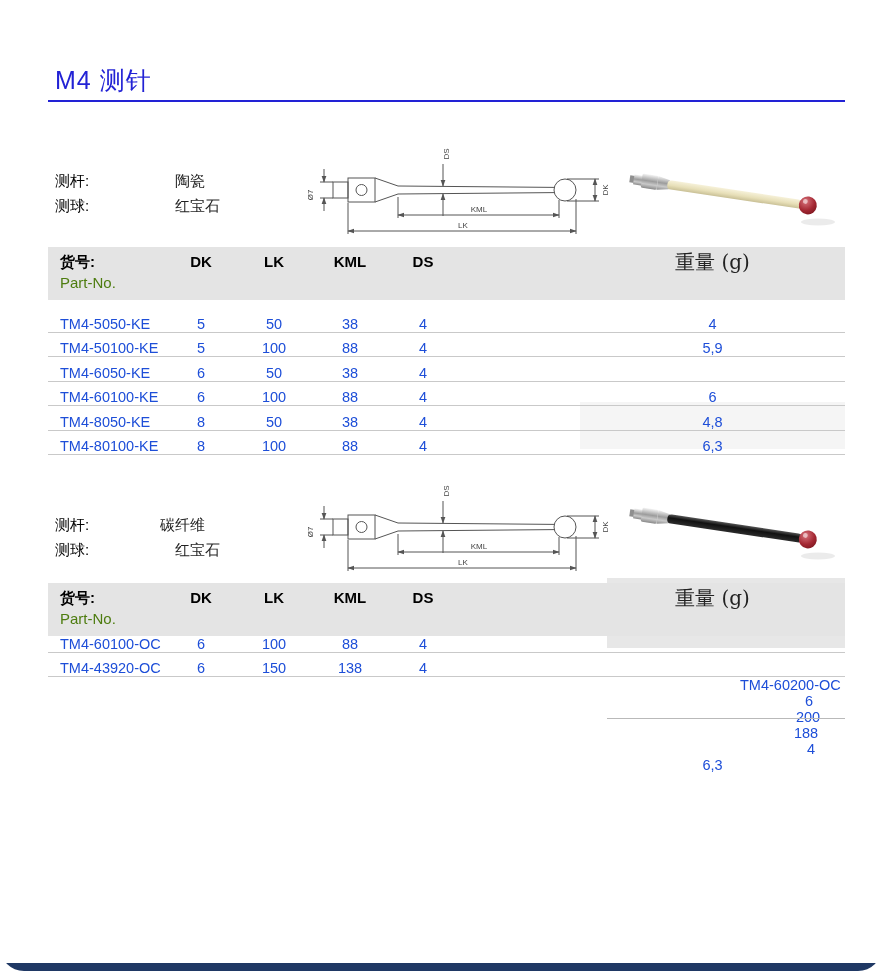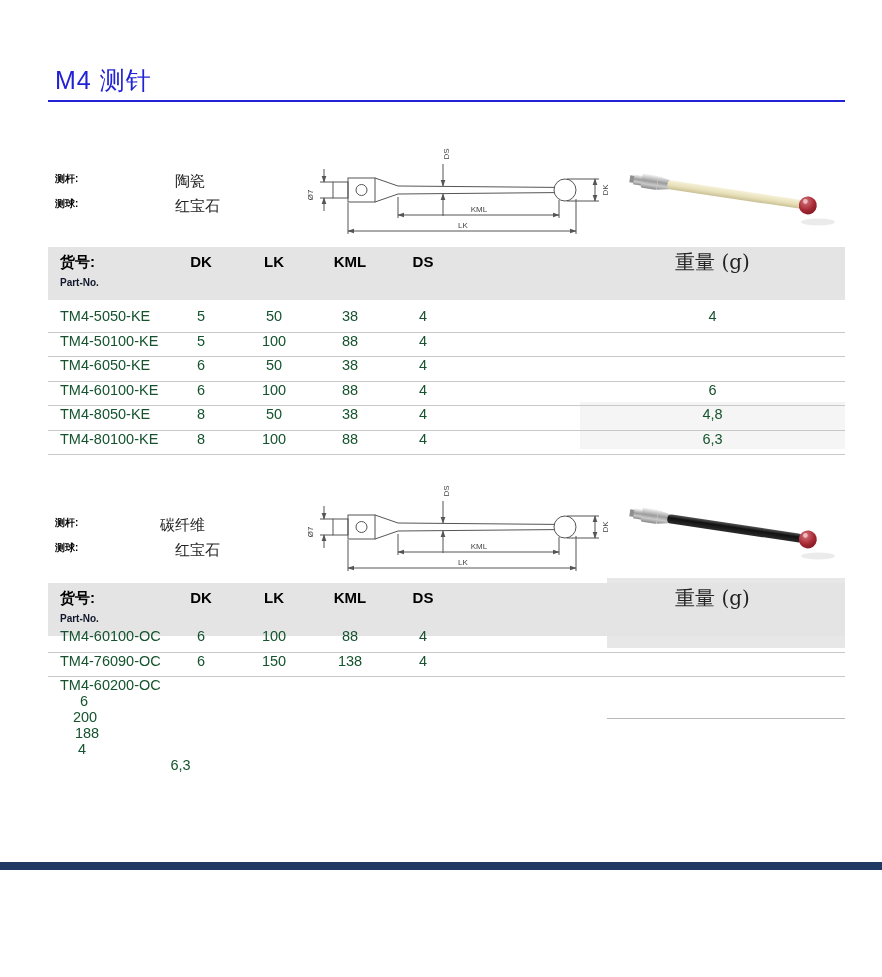--- a/index.html
+++ b/index.html
@@ -1,45 +1,45 @@
 <!DOCTYPE html>
 <html><head>
 <meta charset="utf-8">
 <style>
   html,body{margin:0;padding:0;background:#ffffff;}
-  .page{position:relative;width:882px;height:870px;background:#ffffff;overflow:hidden;
-        font-family:"Liberation Sans", sans-serif;color:#111;}
+  .page{position:relative;width:882px;height:971px;background:#ffffff;overflow:hidden;
+        font-family:"Liberation Sans", sans-serif;color:#111;border-radius:24px;}
   .abs{position:absolute;}
 
   .page-title{left:55px;top:64px;font-size:25px;font-weight:500;color:#2222d5;letter-spacing:1px;}
   .title-rule{left:48px;top:100px;width:797px;height:2px;background:#2222d5;}
 
-  .spec-label{font-size:10px;font-weight:700;color:#000;}
+  .spec-label{font-size:15px;font-weight:400;color:#000;}
   .spec-value{font-size:15px;color:#222;}
 
   
   .band{background:#e4e4e4;}
   .band-ext{background:#e7e7e7;}
   .cols{display:flex;align-items:flex-start;}
   .col-part{width:117px;padding-left:12px;box-sizing:border-box;}
   .col-dk{width:72px;text-align:center;}
   .col-lk{width:74px;text-align:center;}
   .col-kml{width:78px;text-align:center;}
   .col-ds{width:68px;text-align:center;}
   .col-gap{width:123px;}
   .col-wt{width:265px;text-align:center;}
   .hdr{padding-top:5px;}
   .hdr .h-bold{font-size:15px;font-weight:700;color:#000;line-height:20px;}
-  .hdr .h-sub{font-size:10px;color:#0f172a;line-height:22px;font-weight:700;}
+  .hdr .h-sub{font-size:15px;color:#4d7c0f;line-height:22px;font-weight:400;}
   .serif{font-family:"DejaVu Serif", serif;font-size:20px;font-weight:400;color:#222;line-height:20px;}
 
   
   .rows{width:797px;}
-  .trow{display:flex;align-items:flex-start;height:23.5px;border-bottom:1px solid #c9c9c9;
-        font-size:14.5px;color:#14532d;}
+  .trow{display:flex;align-items:flex-end;height:23.5px;border-bottom:1px solid #c9c9c9;
+        font-size:14.5px;color:#1d4ed8;}
   .trow.no-line{border-bottom:none;flex-direction:column;}
   .shade{background:#f5f5f5;}
   .partial-line{height:1px;background:#b9b9b9;}
 
   .footer-bar{left:0;bottom:0;width:882px;height:8px;background:#1f3864;}
 
   svg text{font-family:"Liberation Sans", sans-serif;}
 </style>
 </head>
 <body>
@@ -149,20 +149,21 @@
       <span class="col-gap"></span>
       <span class="col-wt">4</span>
     </div>
     <div class="trow">
       <span class="col-part">TM4-50100-KE</span>
       <span class="col-dk">5</span>
       <span class="col-lk">100</span>
       <span class="col-kml">88</span>
       <span class="col-ds">4</span>
       <span class="col-gap"></span>
+      <span class="col-wt">5,9</span>
     </div>
     <div class="trow">
       <span class="col-part">TM4-6050-KE</span>
       <span class="col-dk">6</span>
       <span class="col-lk">50</span>
       <span class="col-kml">38</span>
       <span class="col-ds">4</span>
       <span class="col-gap"></span>
     </div>
     <div class="trow">
@@ -277,21 +278,21 @@
   <div class="abs rows" style="left:48px;top:628px;">
     <div class="trow">
       <span class="col-part">TM4-60100-OC</span>
       <span class="col-dk">6</span>
       <span class="col-lk">100</span>
       <span class="col-kml">88</span>
       <span class="col-ds">4</span>
       <span class="col-gap"></span>
     </div>
     <div class="trow">
-      <span class="col-part">TM4-76090-OC</span>
+      <span class="col-part">TM4-43920-OC</span>
       <span class="col-dk">6</span>
       <span class="col-lk">150</span>
       <span class="col-kml">138</span>
       <span class="col-ds">4</span>
       <span class="col-gap"></span>
     </div>
     <div class="trow no-line">
       <span class="col-part">TM4-60200-OC</span>
       <span class="col-dk">6</span>
       <span class="col-lk">200</span>

